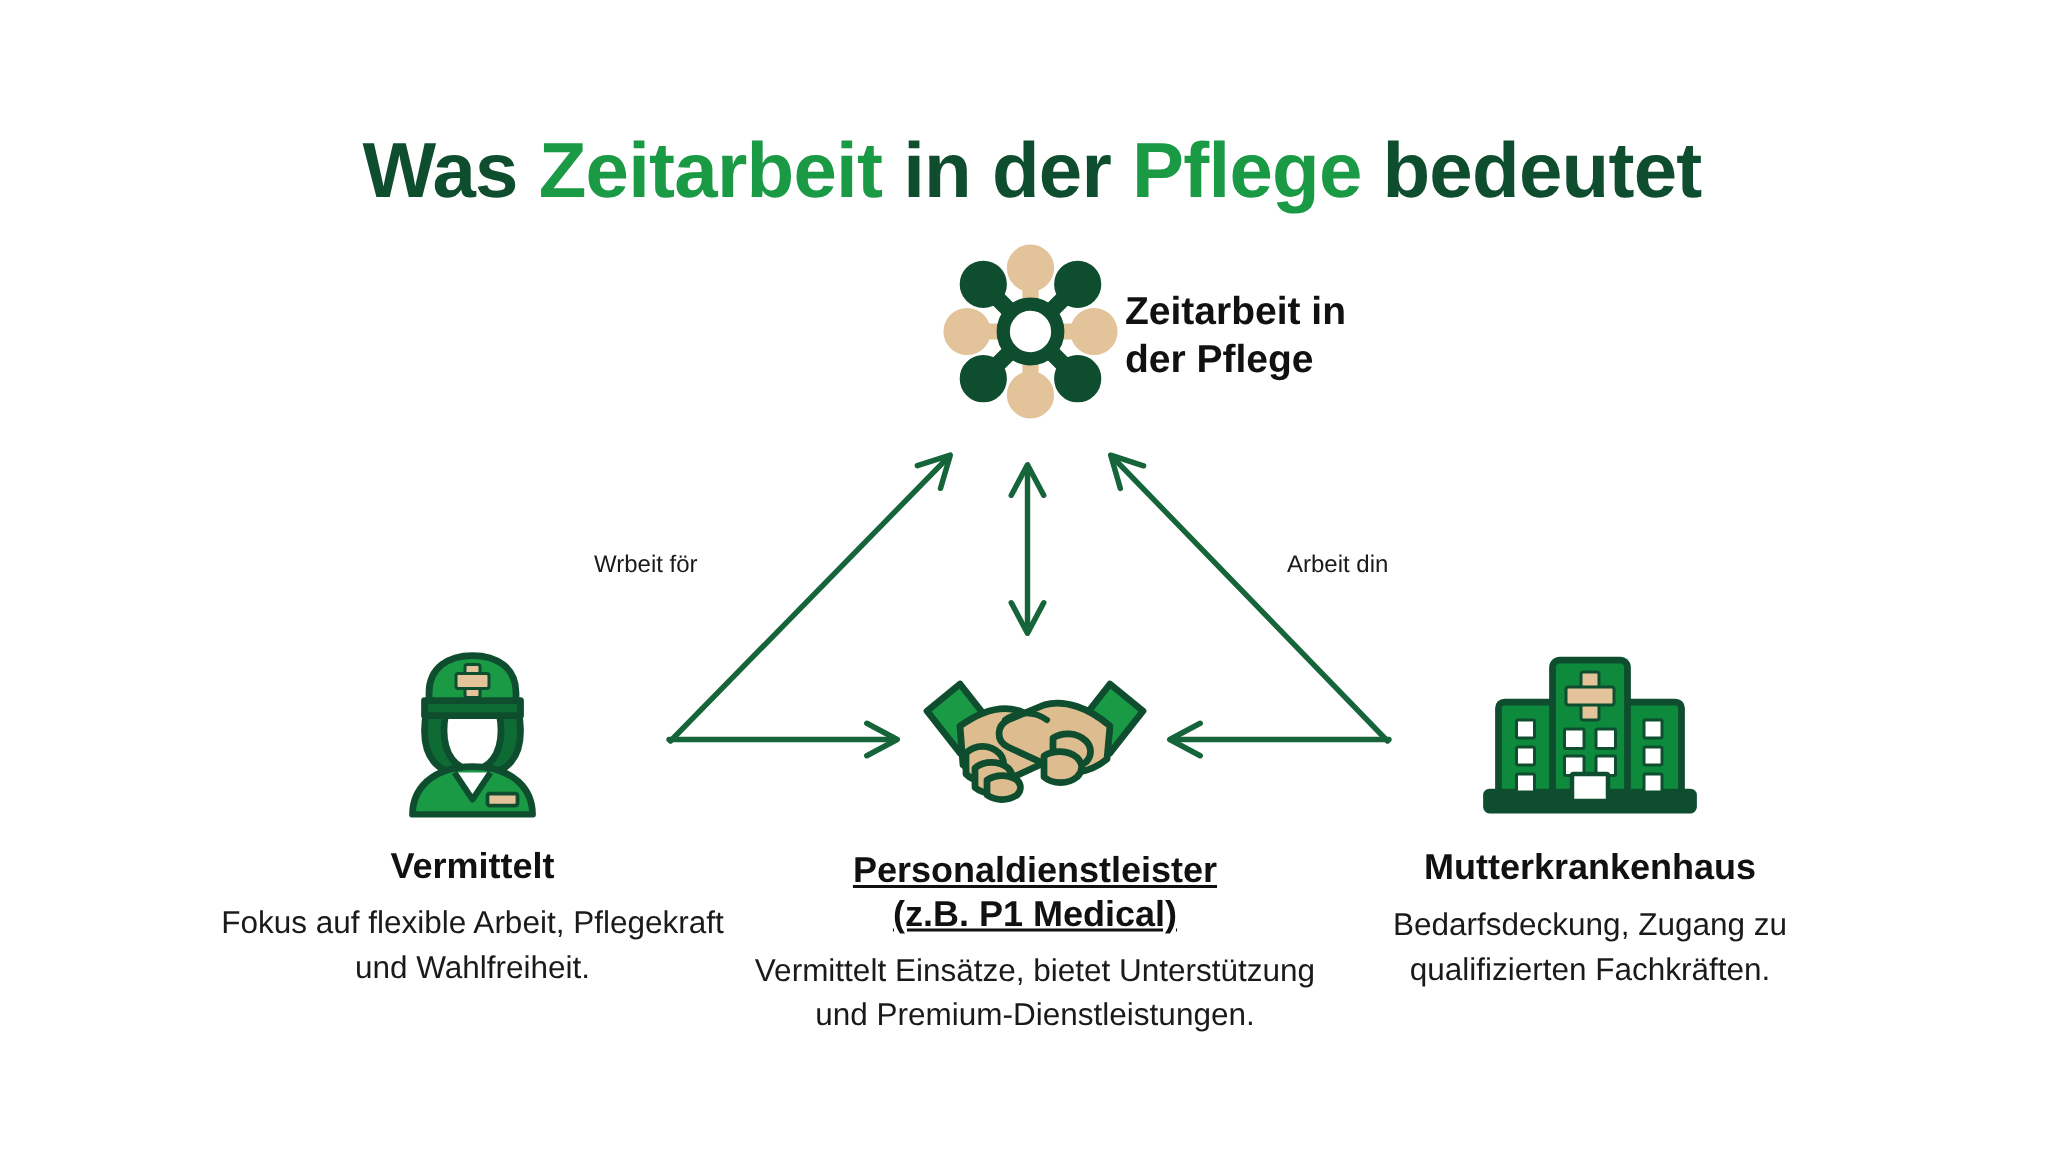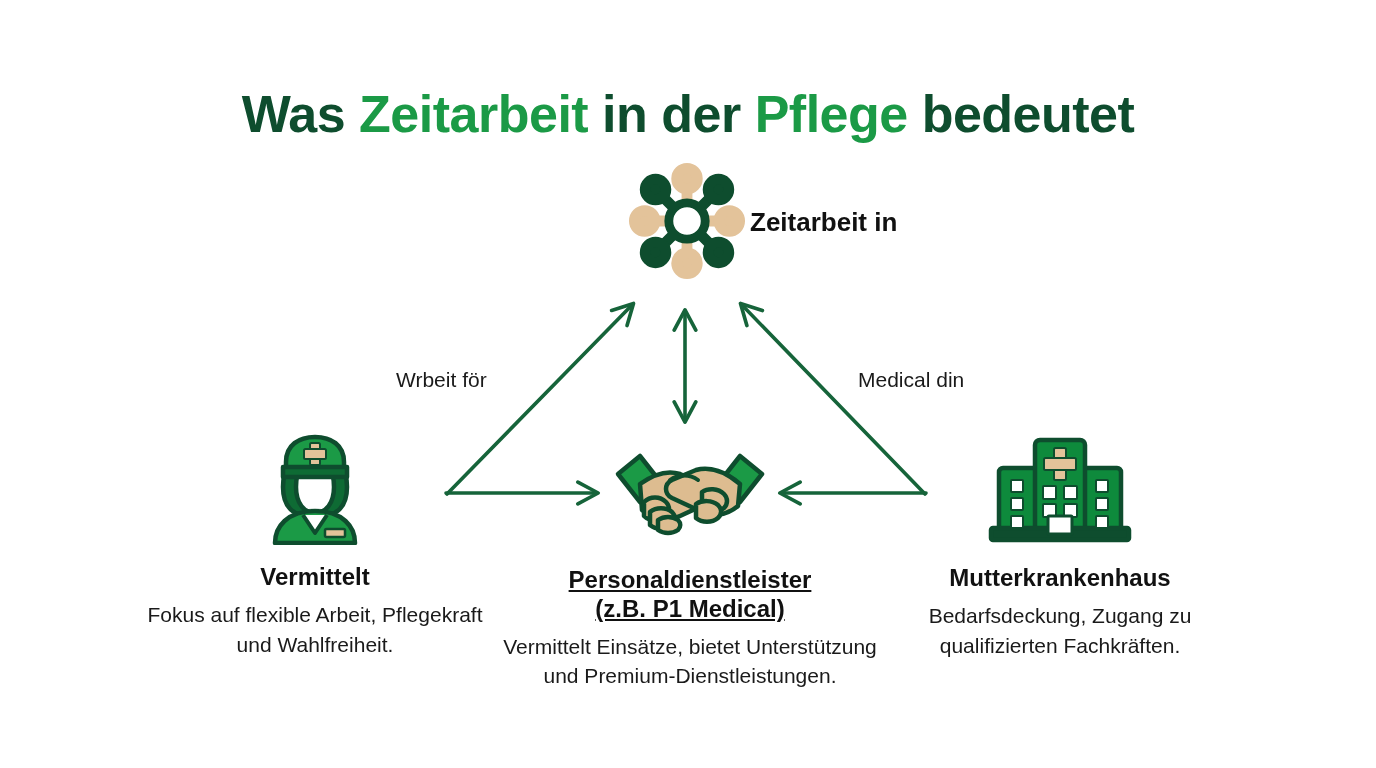--- a/index.html
+++ b/index.html
@@ -60,21 +60,21 @@
     font-size: 26px;
     font-weight: bold;
     color: #111111;
     line-height: 1.22;
     white-space: nowrap;
   }
 
   
   .edge-label {
     position: absolute;
-    font-size: 21px;
+    font-size: 16px;
     color: #1a1a1a;
     white-space: nowrap;
   }
   #edge-label-left  { left: 396px; top: 368px; }
   #edge-label-right { left: 858px; top: 368px; }
 
   
   .node {
     position: absolute;
     text-align: center;
@@ -169,25 +169,26 @@
             <circle cx="28" cy="92" r="10.5"></circle>
             <circle cx="92" cy="92" r="10.5"></circle>
           </g>
 
           <circle cx="60" cy="60" r="18.5" fill="#ffffff" stroke="#0E4D2E" stroke-width="9"></circle>
         </g>
       </svg>
     </span>
     <div class="hub-label">
       <div>Zeitarbeit in</div>
+      <div>der Pflege</div>
     </div>
   </div>
 
   <div class="edge-label" id="edge-label-left">Wrbeit för</div>
-  <div class="edge-label" id="edge-label-right">Medical din</div>
+  <div class="edge-label" id="edge-label-right">Arbeit din</div>
 
   <div class="node" id="node-pflegekraft">
     <div class="node-icon">
       <span>
         <svg width="108" height="120" viewBox="0 0 108 120">
           <g stroke="#0E4D2E" stroke-width="4.5" stroke-linejoin="round">
 
             <path d="M54 27 C30 27 22 45 22 62 C22 80 30 92 54 92 C78 92 86 80 86 62 C86 45 78 27 54 27 Z" fill="#0E6B34"></path>
 
             <path d="M54 36 C40 36 35 48 35 62 C35 78 43 88 54 88 C65 88 73 78 73 62 C73 48 68 36 54 36 Z" fill="#ffffff"></path>

